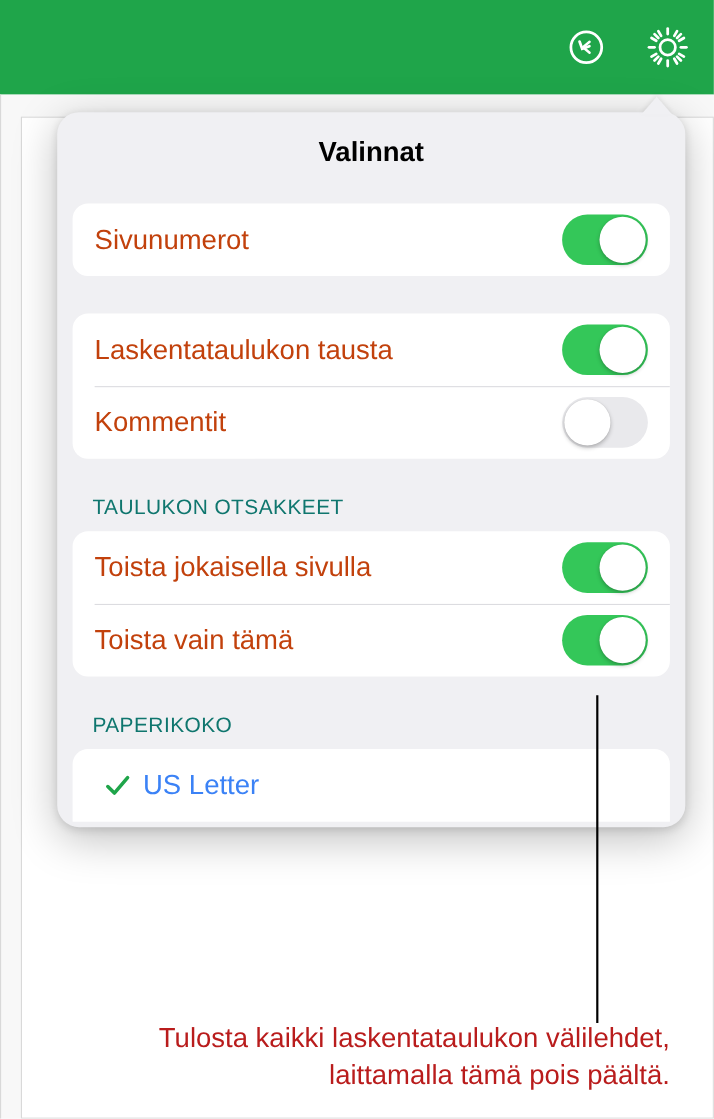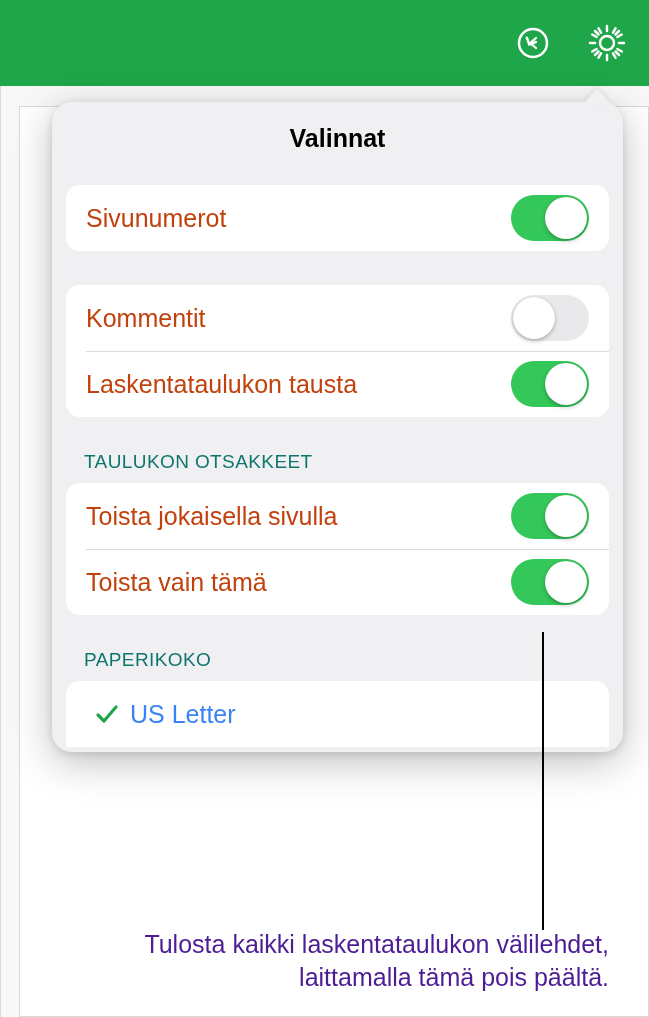--- a/index.html
+++ b/index.html
@@ -163,21 +163,21 @@
     border-bottom-left-radius: 0;
     border-bottom-right-radius: 0;
     margin-bottom: 0;
   }
   .annotation-text {
     position: absolute;
     bottom: 22px;
     left: 40px;
     right: 40px;
     font-size: 25px;
-    color: #4c1d95;
+    color: #b91c1c;
     text-align: right;
     line-height: 1.35;
     z-index: 20;
   }
   svg.ann {
     position: absolute;
     top: 0;
     left: 0;
     pointer-events: none;
     z-index: 20;
@@ -240,28 +240,28 @@
     <div class="row">
       <div class="row-label">Sivunumerot</div>
       <div class="toggle on">
           <div class="knob"></div>
         </div>
     </div>
   </div>
 
   <div class="section">
     <div class="row">
+      <div class="row-label">Laskentataulukon tausta</div>
+      <div class="toggle on">
+          <div class="knob"></div>
+        </div>
+    </div>
+    <div class="row">
       <div class="row-label">Kommentit</div>
       <div class="toggle off">
-          <div class="knob"></div>
-        </div>
-    </div>
-    <div class="row">
-      <div class="row-label">Laskentataulukon tausta</div>
-      <div class="toggle on">
           <div class="knob"></div>
         </div>
     </div>
   </div>
 
   <div class="section-header">TAULUKON OTSAKKEET</div>
   <div class="section">
     <div class="row">
       <div class="row-label">Toista jokaisella sivulla</div>
       <div class="toggle on">

